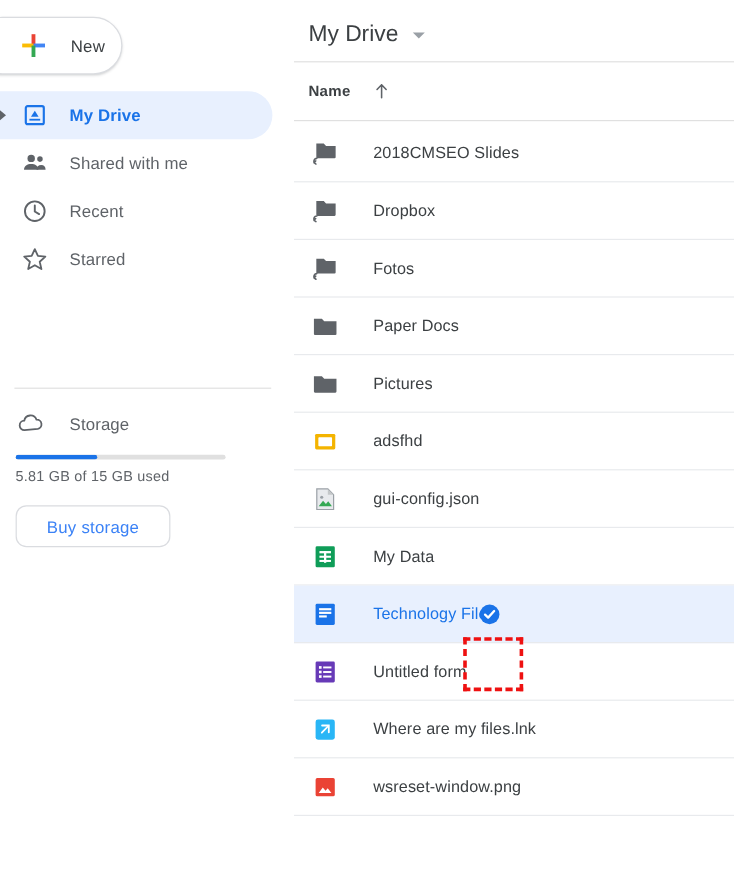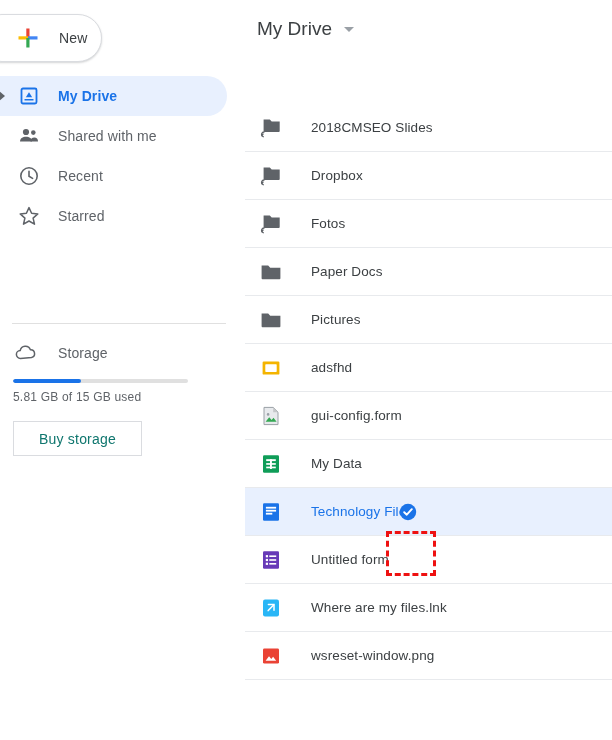--- a/index.html
+++ b/index.html
@@ -159,23 +159,23 @@
     white-space: nowrap;
   }
 
   .buy-btn {
     position: absolute;
     left: 13px;
     top: 421px;
     width: 129px;
     height: 35px;
     border: 1px solid #dadce0;
-    border-radius: 0;
+    border-radius: 9px;
     background: #ffffff;
-    color: #0f766e;
+    color: #3b82f6;
     font-size: 14px;
     font-family: inherit;
     letter-spacing: .2px;
     cursor: pointer;
     display: flex;
     align-items: center;
     justify-content: center;
   }
 
   
@@ -376,20 +376,28 @@
     <button class="buy-btn">Buy storage</button>
   </div>
 
   <div id="content">
 
     <div class="crumb">
       <span class="crumb-text">My Drive</span>
       <span class="crumb-caret"></span>
     </div>
 
+    <div class="col-head">
+      <span class="col-name">Name</span>
+      <span class="sort-arrow">
+        <svg width="16" height="16" viewBox="0 0 16 16">
+          <path d="M8 2.6 V13.4 M8 2.6 L4.2 6.6 M8 2.6 L11.8 6.6" fill="none" stroke="#5f6368" stroke-width="1.3" stroke-linecap="round"></path>
+        </svg>
+      </span>
+    </div>
 
     <div class="file-list" id="file-list">
         <div class="file-row">
           <span class="f-ico">
             <svg width="24" height="24" viewBox="0 0 24 24">
               <path d="M4.6 3.6 h6.2 l1.9 2.0 h8.0 v9.4 a.9 .9 0 0 1 -.9 .9 H5.5 a.9 .9 0 0 1 -.9 -.9 z" fill="#5f6368"></path>
               <path d="M5.0 16.0 c-2.2 .2 -2.7 1.9 -2.3 3.6 M2.7 19.6 l1.4 -1.5 M2.7 19.6 l1.6 1.1" fill="none" stroke="#5f6368" stroke-width="1.3" stroke-linecap="round"></path>
             </svg>
           </span>
           <span class="f-name">2018CMSEO Slides</span>
@@ -439,21 +447,21 @@
         </div>
         <div class="file-row">
           <span class="f-ico">
             <svg width="22" height="22" viewBox="0 0 22 22">
               <path d="M4 2.4 h9.2 l4.8 4.8 v12.4 H4 z" fill="#e8eaed" stroke="#9aa0a6" stroke-width="1"></path>
               <path d="M13.2 2.4 v4.8 h4.8" fill="#c4c7c9"></path>
               <path d="M5.6 16.8 l3.6 -4.6 2.4 2.9 1.9 -2.3 3.1 4 z" fill="#34a853"></path>
               <circle cx="8.1" cy="9.4" r="1.3" fill="#9aa0a6"></circle>
             </svg>
           </span>
-          <span class="f-name">gui-config.form</span>
+          <span class="f-name">gui-config.json</span>
         </div>
         <div class="file-row">
           <span class="f-ico">
             <svg width="22" height="22" viewBox="0 0 22 22">
               <rect x="3" y="2.2" width="16" height="17.6" rx="1.2" fill="#0f9d58"></rect>
               <rect x="6.2" y="6.2" width="9.6" height="1.9" fill="#ffffff"></rect>
               <rect x="10" y="6.2" width="1.9" height="9.8" fill="#ffffff"></rect>
               <rect x="6.2" y="10.1" width="9.6" height="1.7" fill="#ffffff"></rect>
               <rect x="6.2" y="13.6" width="9.6" height="1.7" fill="#ffffff"></rect>
             </svg>

